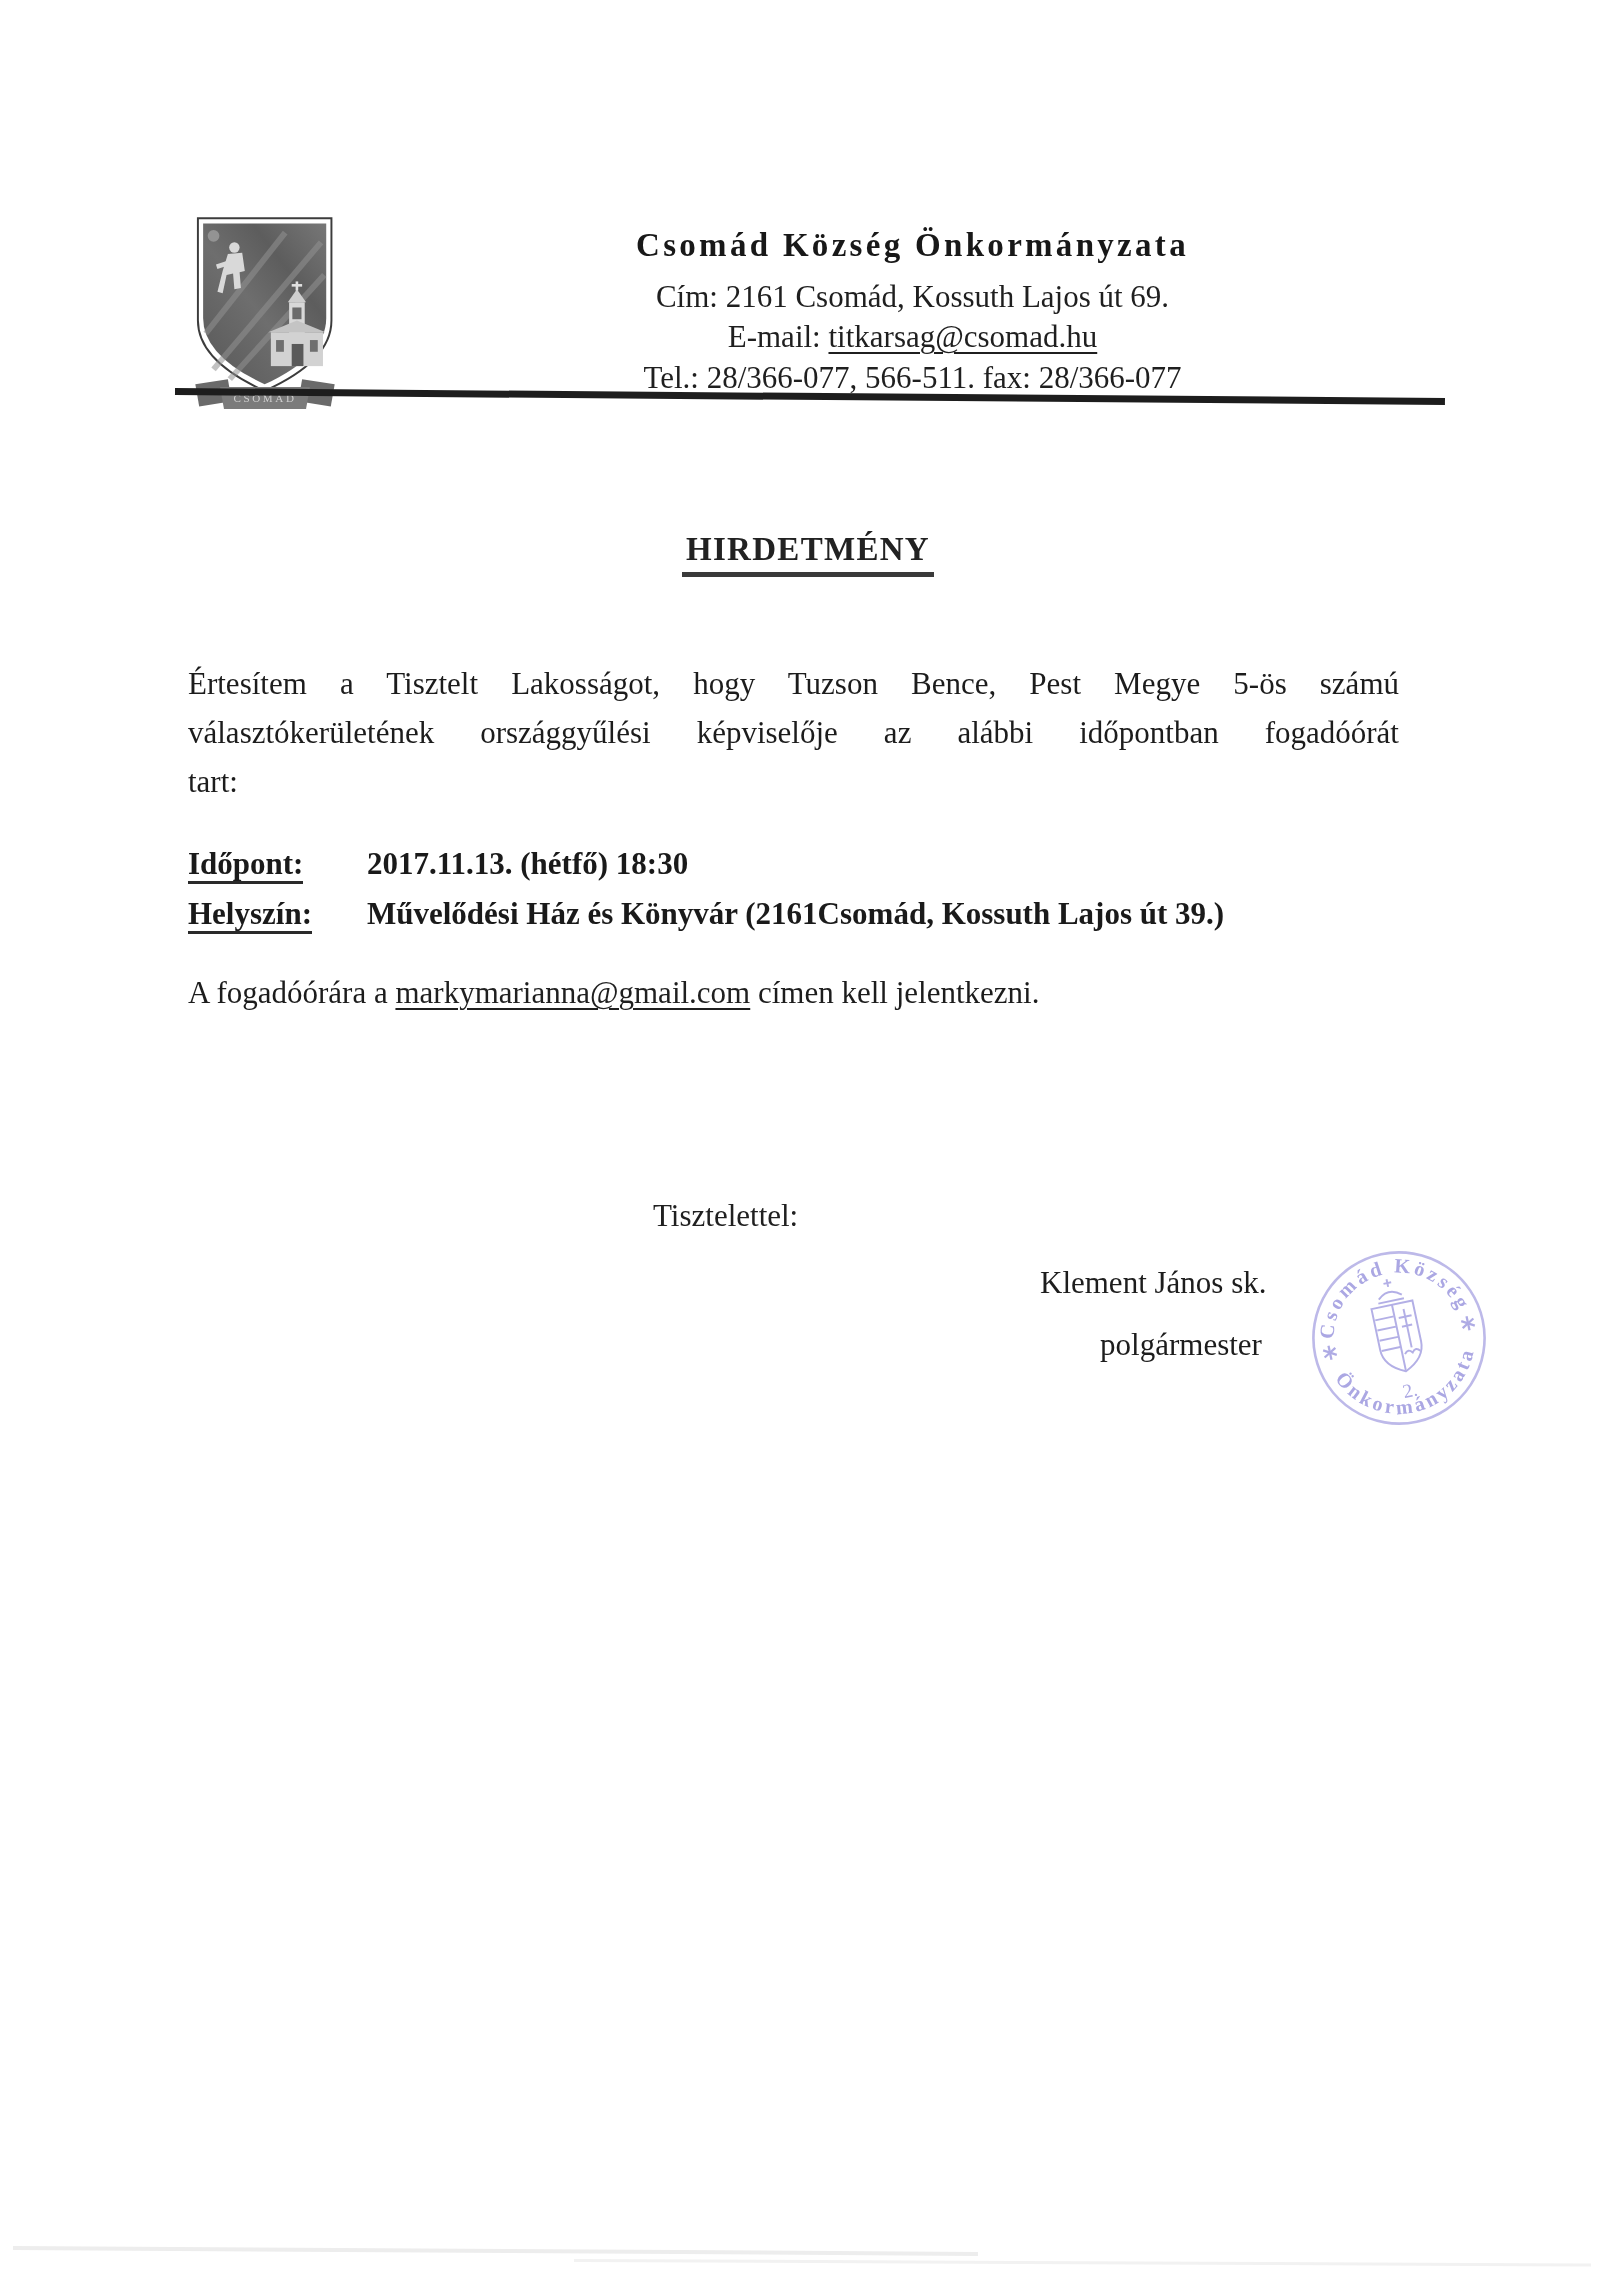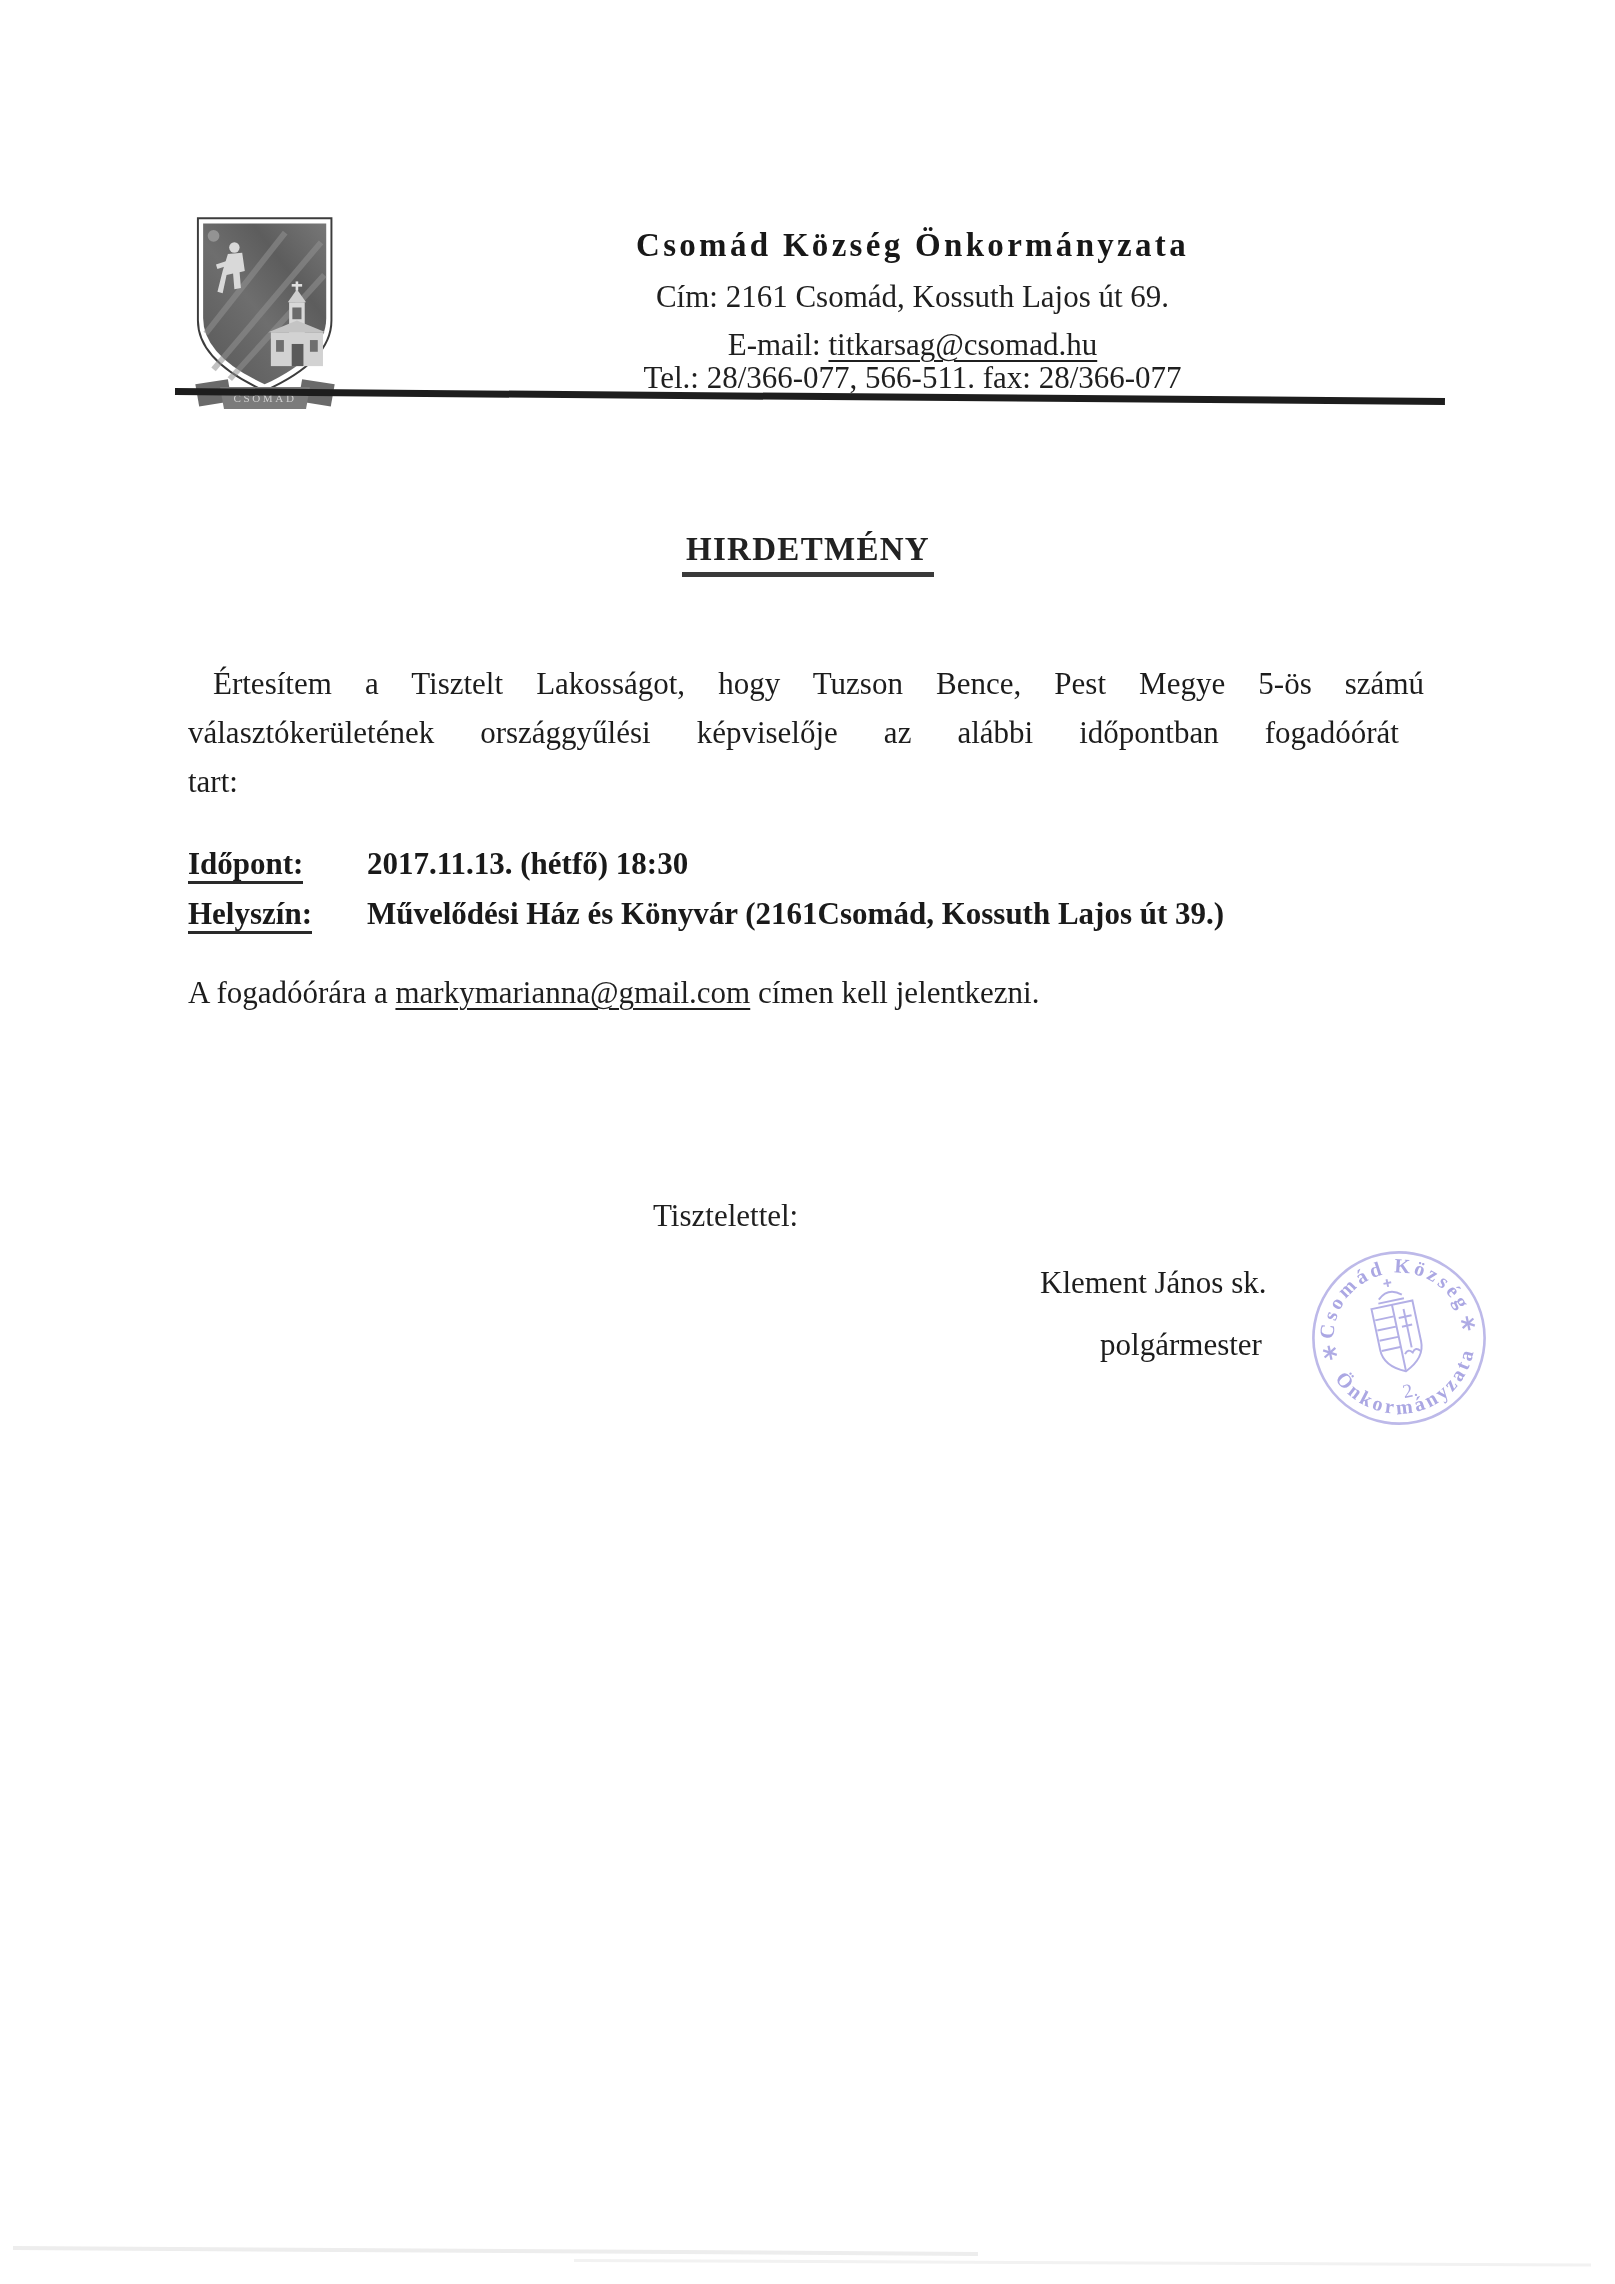--- a/index.html
+++ b/index.html
@@ -6,33 +6,33 @@
   body{
     width:1616px;height:2284px;background:#ffffff;position:relative;
     font-family:"Liberation Serif","DejaVu Serif",serif;color:#1f1f1f;
     overflow:hidden;
   }
   .abs{position:absolute;}
   
   .hline{left:417px;width:991px;text-align:center;}
   .org-name{top:227px;font-size:33px;font-weight:bold;letter-spacing:3.3px;color:#181818;}
   .addr{top:279px;font-size:31px;}
-  .mail{top:319px;font-size:31px;margin-top:8px;}
+  .mail{top:319px;font-size:31px;}
   .tel{top:360px;font-size:31px;text-align:center;}
   a.doclink{color:#1f1f1f;text-decoration:underline;text-decoration-thickness:2px;text-underline-offset:4.6px;}
   .rule{left:175px;top:388px;width:1270px;height:7.2px;background:#1d1d1d;
         transform:rotate(0.45deg);transform-origin:left center;}
   
   .title-wrap{left:0;top:518px;width:1616px;text-align:center;margin-top:13px;}
   .title-text{display:inline-block;font-size:33px;font-weight:bold;letter-spacing:1.3px;
     color:#222;border-bottom:5.2px solid #3a3a3a;padding:0 3.9px 3.9px 3.9px;}
   
   .para{left:188px;width:1211px;font-size:31px;color:#1c1c1c;}
   .jline{text-align:justify;text-align-last:justify;}
-  .p1{top:666px;margin-left:25px;} .p2{top:715px;} .p3{top:764px;}
+  .p1{top:666px;} .p2{top:715px;} .p3{top:764px;}
   .sched{left:188px;width:1252px;font-size:31px;font-weight:bold;color:#1a1a1a;}
   .s1{top:846px;} .s2{top:896px;}
   .sched .lab{display:inline-block;width:179px;}
   .sched .lab span{border-bottom:3.9px solid #2a2a2a;padding-bottom:0;text-align:center;}
   .contact{top:975px;left:188px;width:1238px;font-size:31px;color:#1c1c1c;}
   
   .salutation{top:1198px;left:653px;font-size:31px;color:#202020;}
   .sig{top:1263px;left:1040px;width:282px;font-size:31px;color:#1d1d1d;}
   .sig .name{line-height:40px;}
   .sig .role{margin-top:22px;text-align:center;line-height:40px;}

